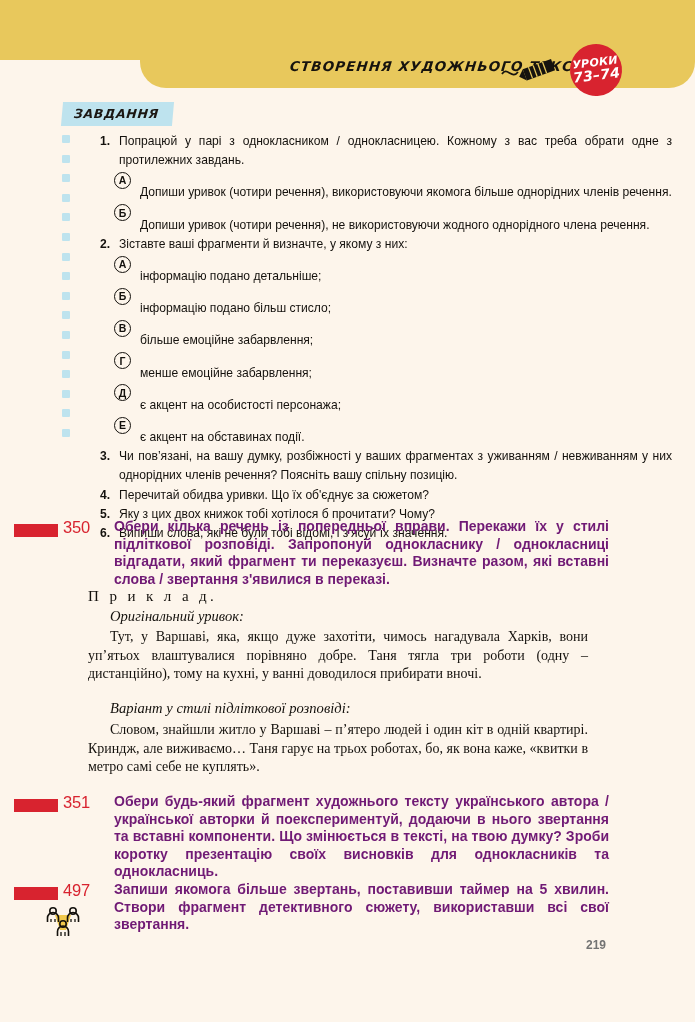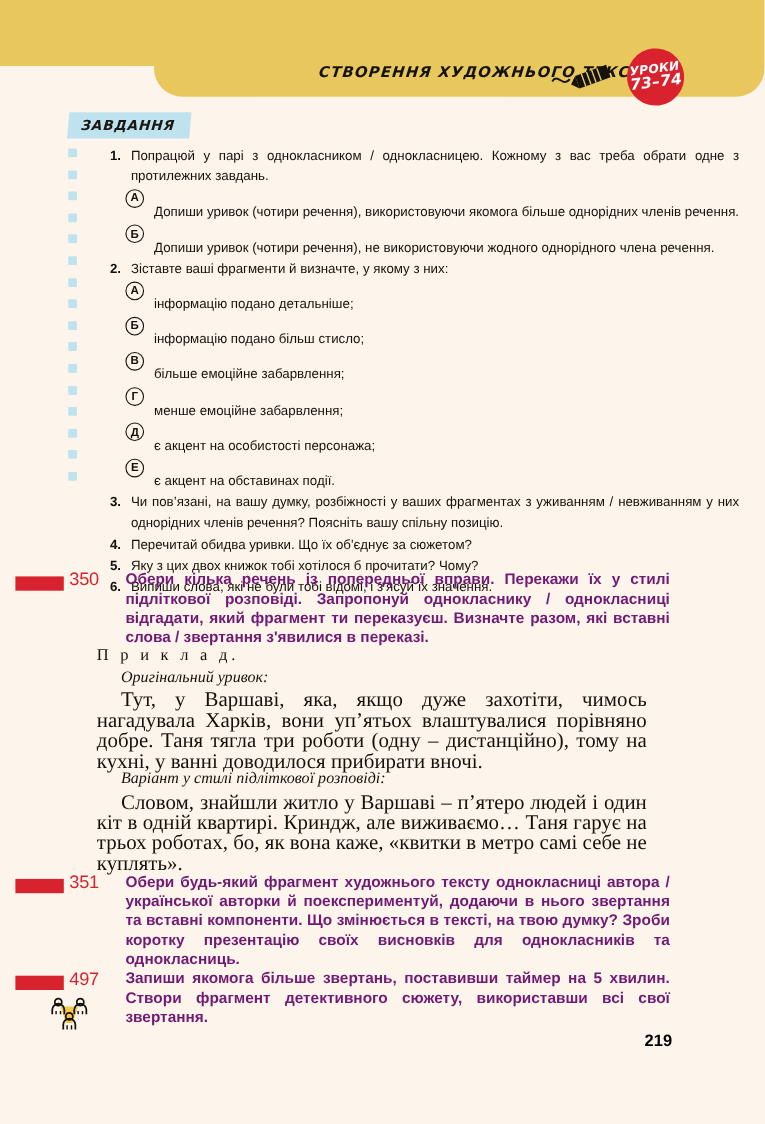--- a/index.html
+++ b/index.html
@@ -226,34 +226,34 @@
   .ex-label {
     font-size: 15px;
     letter-spacing: 3.4px;
   }
   .ex-italic {
     font-size: 14.6px;
     font-style: italic;
     padding-left: 22px;
   }
   .ex-para {
-    font-size: 19px;
+    font-size: 14px;
     line-height: 18.6px;
     text-indent: 22px;
     text-align: justify;
   }
 
   
   .page-num {
     position: absolute;
     left: 586px;
     top: 938px;
-    font-size: 15px;
-    font-weight: bold;
-    color: #000000;
+    font-size: 12px;
+    font-weight: bold;
+    color: #737373;
   }
 </style>
 </head>
 <body>
 
 <div class="header-band"></div>
 <div class="header-tab"></div>
 <div class="header-title">СТВОРЕННЯ ХУДОЖНЬОГО ТЕКСТУ</div>
 
 <div class="pencil-icon">
@@ -374,21 +374,21 @@
 <div class="serif-block" style="top:700px;">
   <div class="ex-italic">Варіант у стилі підліткової розповіді:</div>
 </div>
 <div class="serif-block" style="top:721px;">
   <div class="ex-para">Словом, знайшли житло у Варшаві – п’ятеро людей і один кіт в одній квартирі. Криндж, але виживаємо… Таня гарує на трьох роботах, бо, як вона каже, «квитки в метро самі себе не куплять».</div>
 </div>
 
 <div class="exercise" style="top:793px;">
   <div class="ex-bar"></div>
   <div class="ex-num">351</div>
-  <div class="ex-body">Обери будь-який фрагмент художнього тексту однокласниці автора / української авторки й поекспериментуй, додаючи в нього звертання та вставні компоненти. Що змінюється в тексті, на твою думку? Зроби коротку презентацію своїх висновків для однокласників та однокласниць.</div>
+  <div class="ex-body">Обери будь-який фрагмент художнього тексту українського автора / української авторки й поекспериментуй, додаючи в нього звертання та вставні компоненти. Що змінюється в тексті, на твою думку? Зроби коротку презентацію своїх висновків для однокласників та однокласниць.</div>
 </div>
 
 <div class="exercise" style="top:881px;">
   <div class="ex-bar"></div>
   <div class="ex-num">497</div>
   <div class="group-icon">
     <svg viewBox="0 0 38 36" width="38" height="36">
       <path d="M11 12 L27 12 L22 27 L16 27 Z" fill="#F2C94C"></path>
       <circle cx="9" cy="8" r="3.2" fill="none" stroke="#14110d" stroke-width="1.6"></circle>
       <path d="M3.5 19 v-4 a5.5 5.5 0 0 1 11 0 v4" fill="none" stroke="#14110d" stroke-width="1.6"></path>

